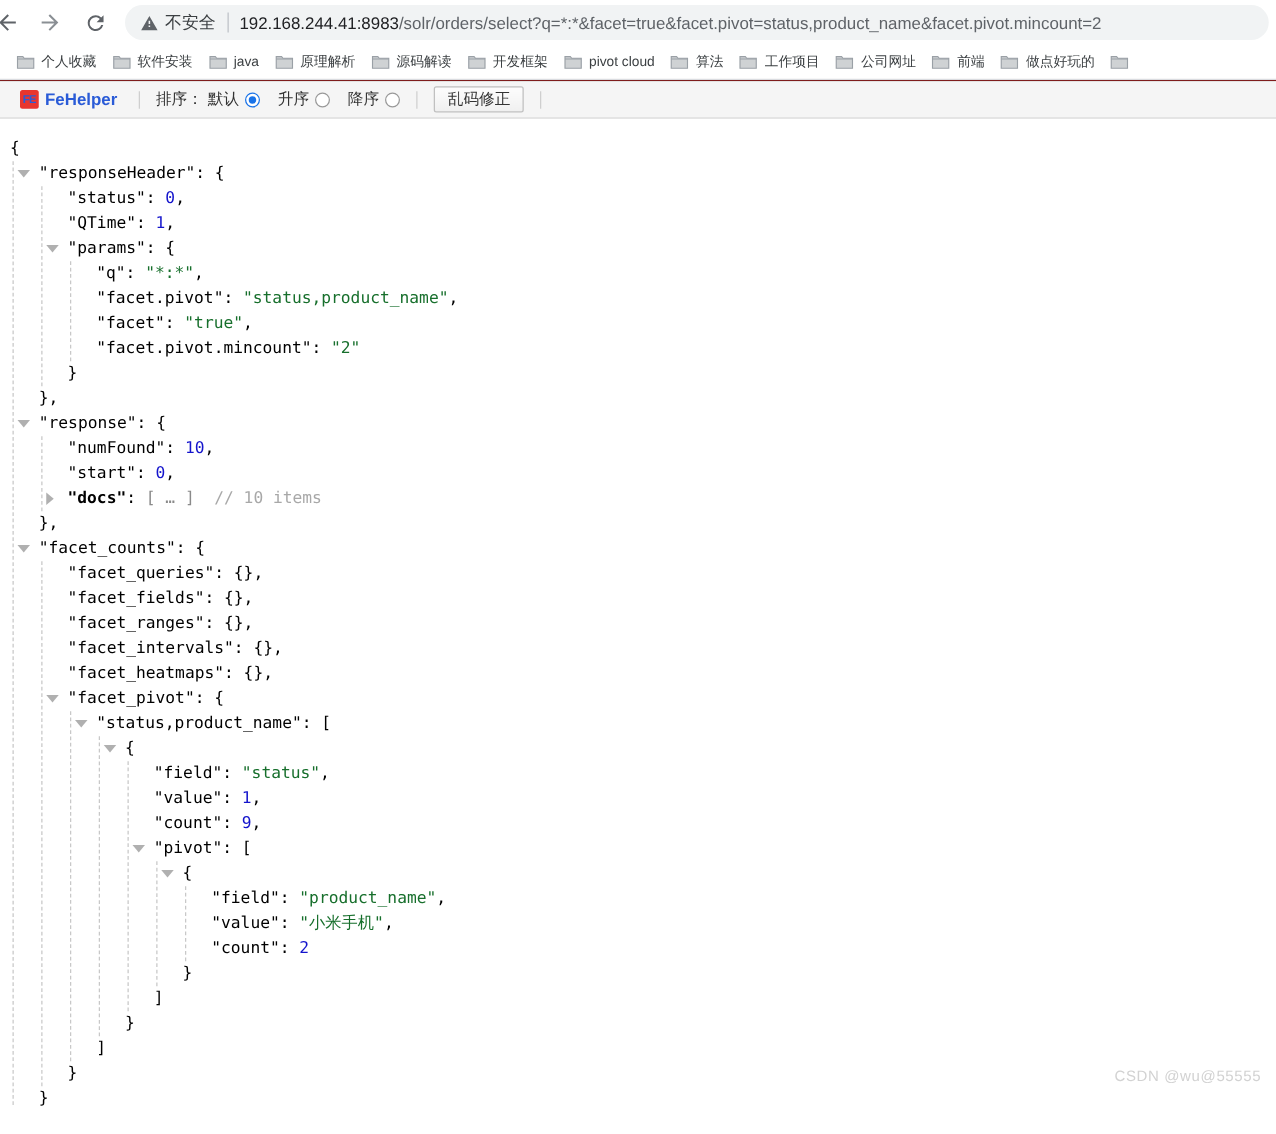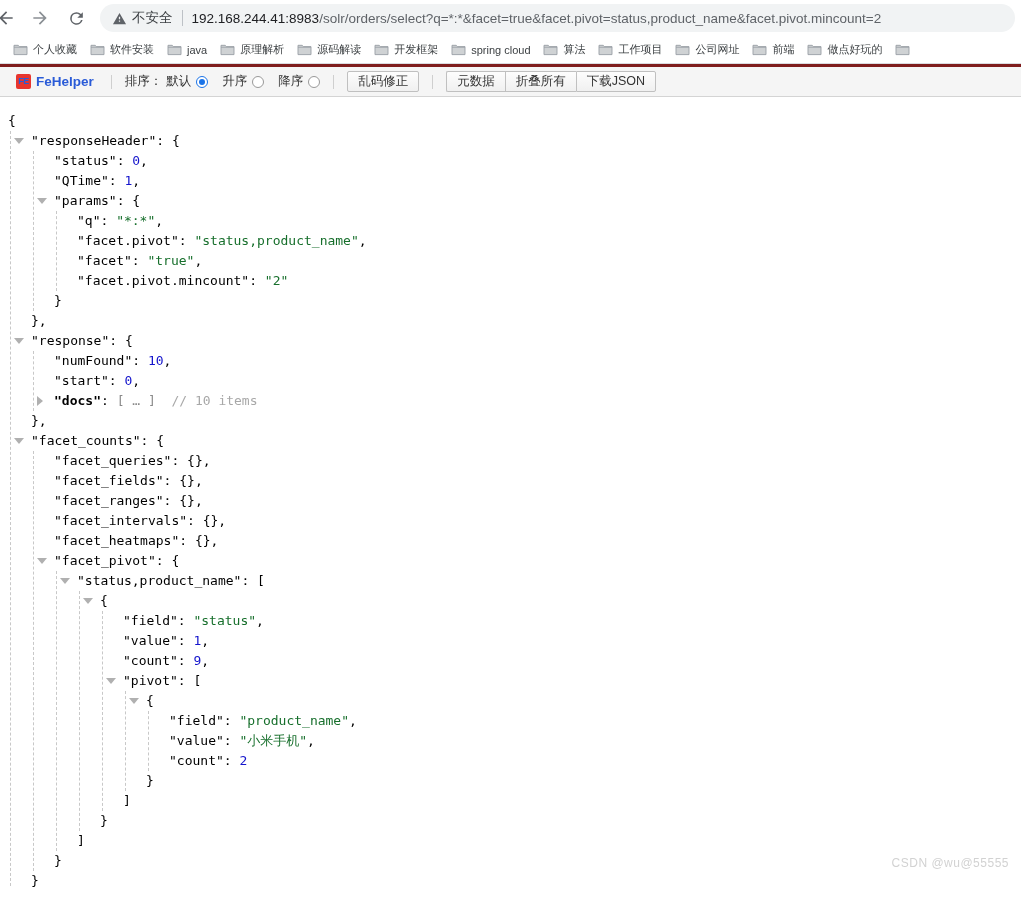--- a/index.html
+++ b/index.html
@@ -11,21 +11,21 @@
     width: 1021px;
     height: 907px;
     font-family: "Liberation Sans", sans-serif;
     overflow: hidden;
     position: relative;
   }
 
   
   .browser-chrome {
     background: #0f766e;
-    border-bottom: 3px solid #7f1d1d;
+    border-bottom: 1px solid #7f1d1d;
   }
   .nav-row {
     height: 36px;
     display: flex;
     align-items: center;
     padding: 0 0 0 0;
     background: #ffffff;
   }
   .nav-btn {
     width: 28px;
@@ -371,21 +371,21 @@
         </span>
         <span class="bm-label">开发框架</span>
       </div>
       <div class="bm-item">
         <span class="bm-icon">
           <svg width="15" height="13" viewBox="0 0 16 14">
             <path d="M1 2.5h4.6l1.2 1.4H15v8.6H1z" fill="#cfd2d4" stroke="#9aa0a6" stroke-width="1"></path>
             <path d="M1 4.6h14" stroke="#9aa0a6" stroke-width="0.9" fill="none"></path>
           </svg>
         </span>
-        <span class="bm-label">spring cloud</span>
+        <span class="bm-label">pivot cloud</span>
       </div>
       <div class="bm-item">
         <span class="bm-icon">
           <svg width="15" height="13" viewBox="0 0 16 14">
             <path d="M1 2.5h4.6l1.2 1.4H15v8.6H1z" fill="#cfd2d4" stroke="#9aa0a6" stroke-width="1"></path>
             <path d="M1 4.6h14" stroke="#9aa0a6" stroke-width="0.9" fill="none"></path>
           </svg>
         </span>
         <span class="bm-label">算法</span>
       </div>
@@ -453,25 +453,20 @@
         <span class="radio-dot"></span>
       </label>
       <label class="radio-opt">
         <span class="radio-txt">降序</span>
         <span class="radio-dot"></span>
       </label>
     </div>
   <span class="fh-sep"></span>
   <button class="fh-btn">乱码修正</button>
   <span class="fh-sep"></span>
-  <div class="fh-btn-group" id="fh-actions">
-      <button class="fh-btn">元数据</button>
-      <button class="fh-btn">折叠所有</button>
-      <button class="fh-btn">下载JSON</button>
-    </div>
 </div>
 
 <div class="json-view" id="json-view">
   <div class="jrow"><span class="txt" style="padding-left: 8px;"><span class="p">{</span></span></div>
     <div class="jrow"><span class="txt" style="padding-left: 31px;"><span class="k">"responseHeader"</span><span class="p">: {</span></span><span class="tri" style="left: 14px;"></span></div>
     <div class="jrow"><span class="txt" style="padding-left: 54px;"><span class="k">"status"</span><span class="p">: </span><span class="num">0</span><span class="p">,</span></span></div>
     <div class="jrow"><span class="txt" style="padding-left: 54px;"><span class="k">"QTime"</span><span class="p">: </span><span class="num">1</span><span class="p">,</span></span></div>
     <div class="jrow"><span class="txt" style="padding-left: 54px;"><span class="k">"params"</span><span class="p">: {</span></span><span class="tri" style="left: 37px;"></span></div>
     <div class="jrow"><span class="txt" style="padding-left: 77px;"><span class="k">"q"</span><span class="p">: </span><span class="s">"*:*"</span><span class="p">,</span></span></div>
     <div class="jrow"><span class="txt" style="padding-left: 77px;"><span class="k">"facet.pivot"</span><span class="p">: </span><span class="s">"status,product_name"</span><span class="p">,</span></span></div>

